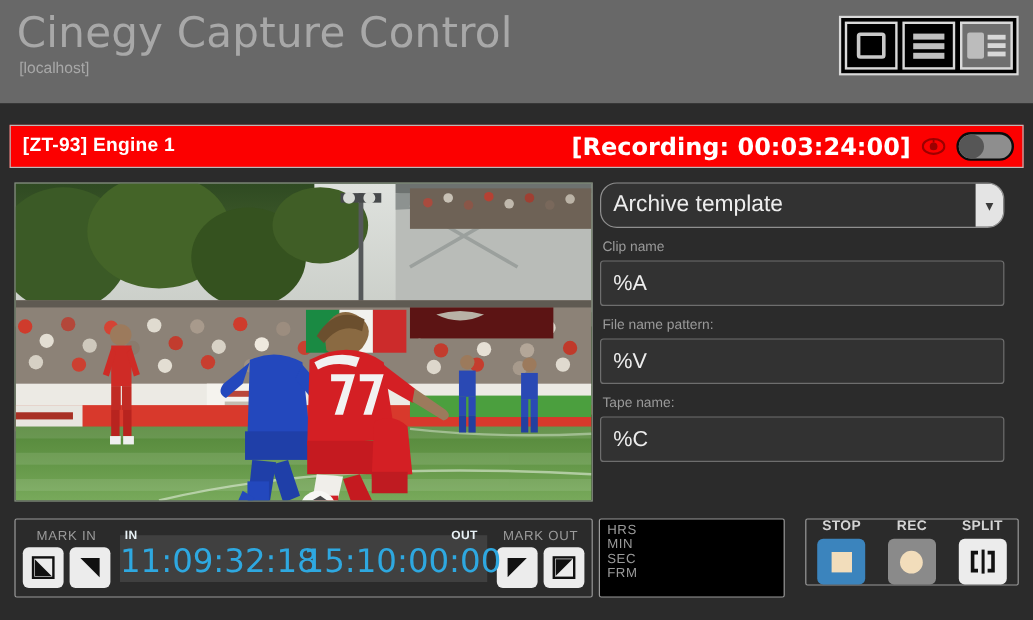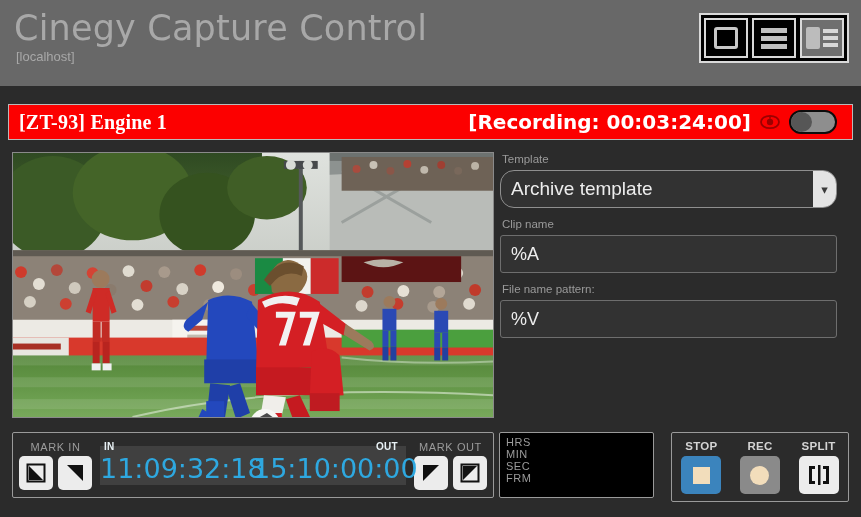--- a/index.html
+++ b/index.html
@@ -62,25 +62,25 @@
 
   
   .recbar {
     position: absolute; left: 8px; top: 104px;
     width: 845px; height: 36px;
     background: #fc0000;
     border: 1px solid #b9b9b9;
     display: flex; align-items: center; justify-content: space-between;
   }
   .rec-engine {
-    color: #ffffff; font-size: 20px; font-weight: bold;
+    color: #ffffff; font-size: 16px; font-weight: bold;
     padding-left: 10px; letter-spacing: 0.2px;
-    font-family: Liberation Serif, serif;
-  }
-  .rec-right { display: flex; align-items: center; gap: 9px; padding-right: 15px; margin-left: 26px; }
+    font-family: Liberation Sans, sans-serif;
+  }
+  .rec-right { display: flex; align-items: center; gap: 9px; padding-right: 7px; margin-left: 26px; }
   .rec-status {
     color: #ffffff; font-size: 20px; font-weight: bold;
     font-family: "DejaVu Sans", sans-serif;
   }
   .eye-icon { width: 20px; height: 16px; display: block; }
   .toggle {
     width: 48px; height: 24px; border-radius: 12px;
     border: 2px solid #0c0c0c; background: #8e8e8e;
     position: relative; cursor: pointer;
   }
@@ -173,21 +173,21 @@
   .clock-heads {
     display: flex; justify-content: space-around; padding: 3px 6px 0 6px;
     color: #9b9b9b; font-size: 11px; letter-spacing: 0.5px; flex-direction: column;
   }
   .clock-value {
     text-align: center; color: #ffffff; font-size: 29px; line-height: 34px;
     font-family: "DejaVu Sans", sans-serif; margin-top: -1px;
   }
 
   
-  .transport { left: 671px; top: 6px; width: 178px; height: 70px; display: flex; align-items: center; justify-content: space-around; }
+  .transport { left: 671px; top: 6px; width: 178px; height: 56px; display: flex; align-items: center; justify-content: space-around; }
   .t-btn-wrap { display: flex; flex-direction: column; align-items: center; }
   .t-cap { font-size: 11.5px; font-weight: bold; color: #d4d4d4; line-height: 13px; margin-bottom: 3px; letter-spacing: 0.3px; }
   .t-btn { width: 40px; height: 38px; border-radius: 5px; display: flex; align-items: center; justify-content: center; cursor: pointer; }
   .t-stop { background: #3b84bd; }
   .t-stop .sq { width: 17px; height: 17px; background: #f2ddbb; }
   .t-rec { background: #8a8a8a; }
   .t-rec .ci { width: 19px; height: 19px; border-radius: 50%; background: #f2ddbb; }
   .t-split { background: #ececec; }
 </style>
 </head>
@@ -423,37 +423,40 @@
       <circle cx="253" cy="273" r="15" fill="#f7f7f4"></circle>
       <path d="M248 266 l7 -4 l7 5 l-3 8 l-9 1 z" fill="#4a4a4a"></path>
       <path d="M242 278 l5 -3 l3 8 l-5 3 z" fill="#5a5a5a"></path>
       <path d="M262 280 l5 -4 l2 7 l-5 3 z" fill="#5a5a5a"></path>
     </svg>
   </div>
 
   <div class="form">
 
     <div class="field">
-      <div class="field-label">Template</div>
       <div class="select-box">
         <span class="val">Archive template</span>
         <span class="select-arrow">▾</span>
       </div>
     </div>
 
     <div class="field">
       <div class="field-label">Clip name</div>
       <div class="input-box" title="%A">%A</div>
     </div>
 
     <div class="field">
       <div class="field-label">File name pattern:</div>
       <div class="input-box" title="%V">%V</div>
     </div>
 
+    <div class="field">
+      <div class="field-label">Tape name:</div>
+      <div class="input-box" title="%C">%C</div>
+    </div>
 
   </div>
 
   <div class="bottom">
 
     <div class="panel marks">
 
       <div class="mark-group">
         <div class="cap">MARK IN</div>
         <div class="mark-btns">

